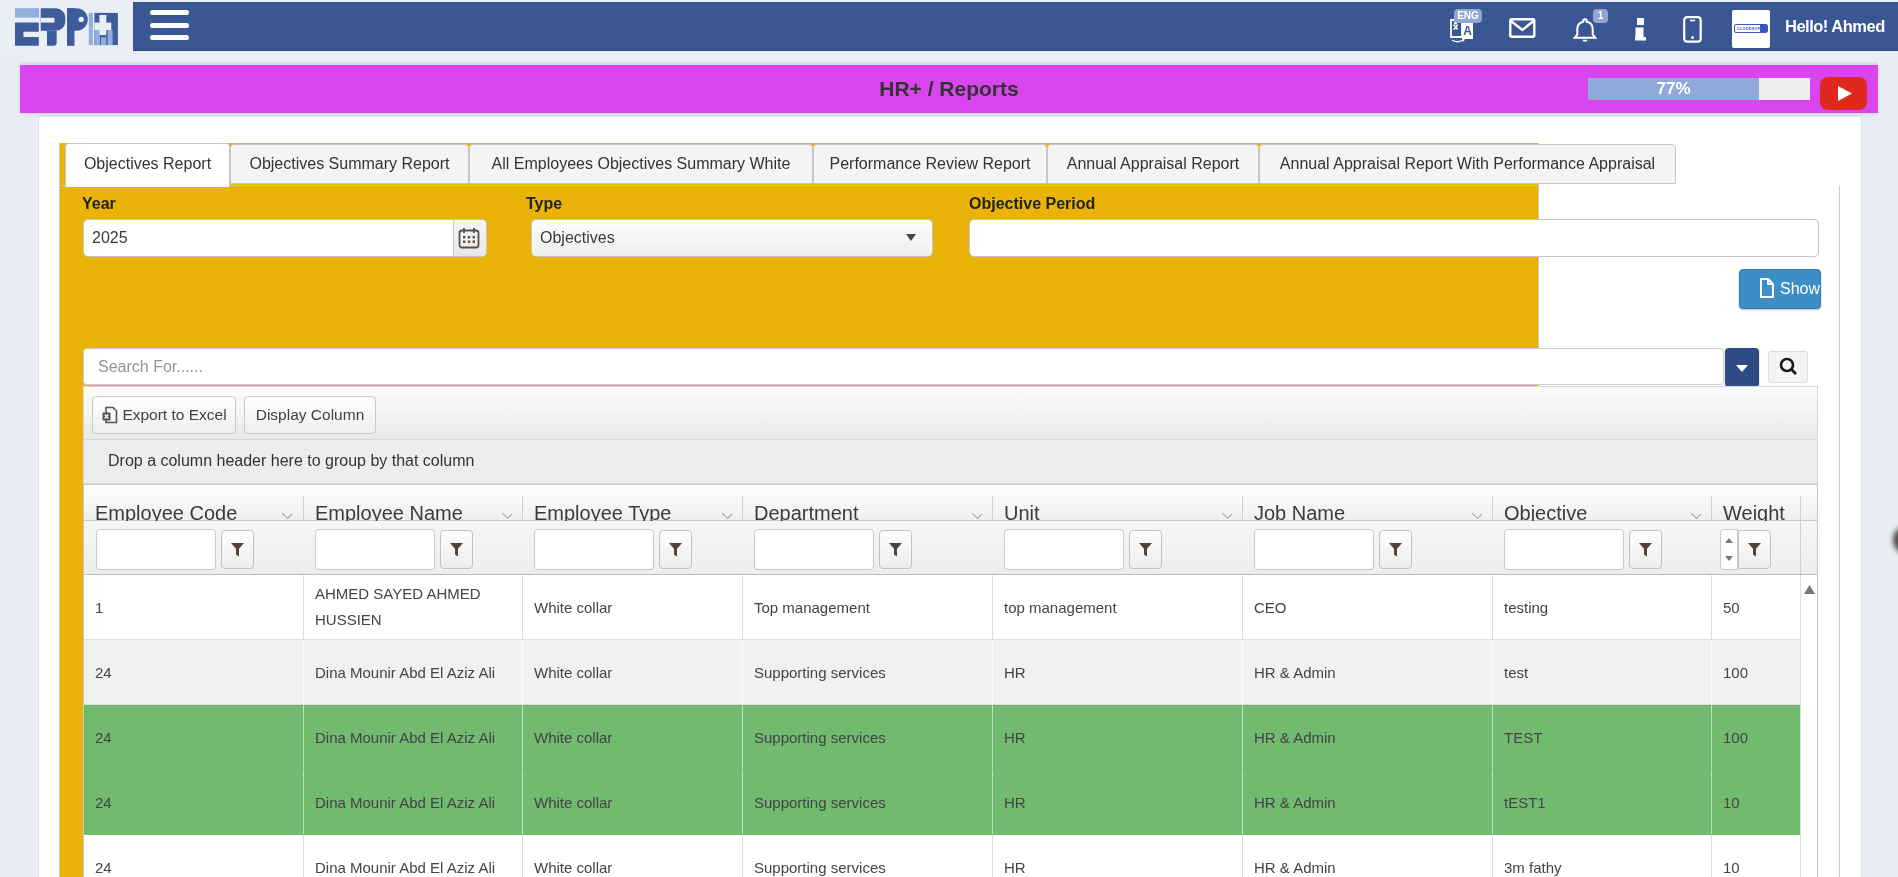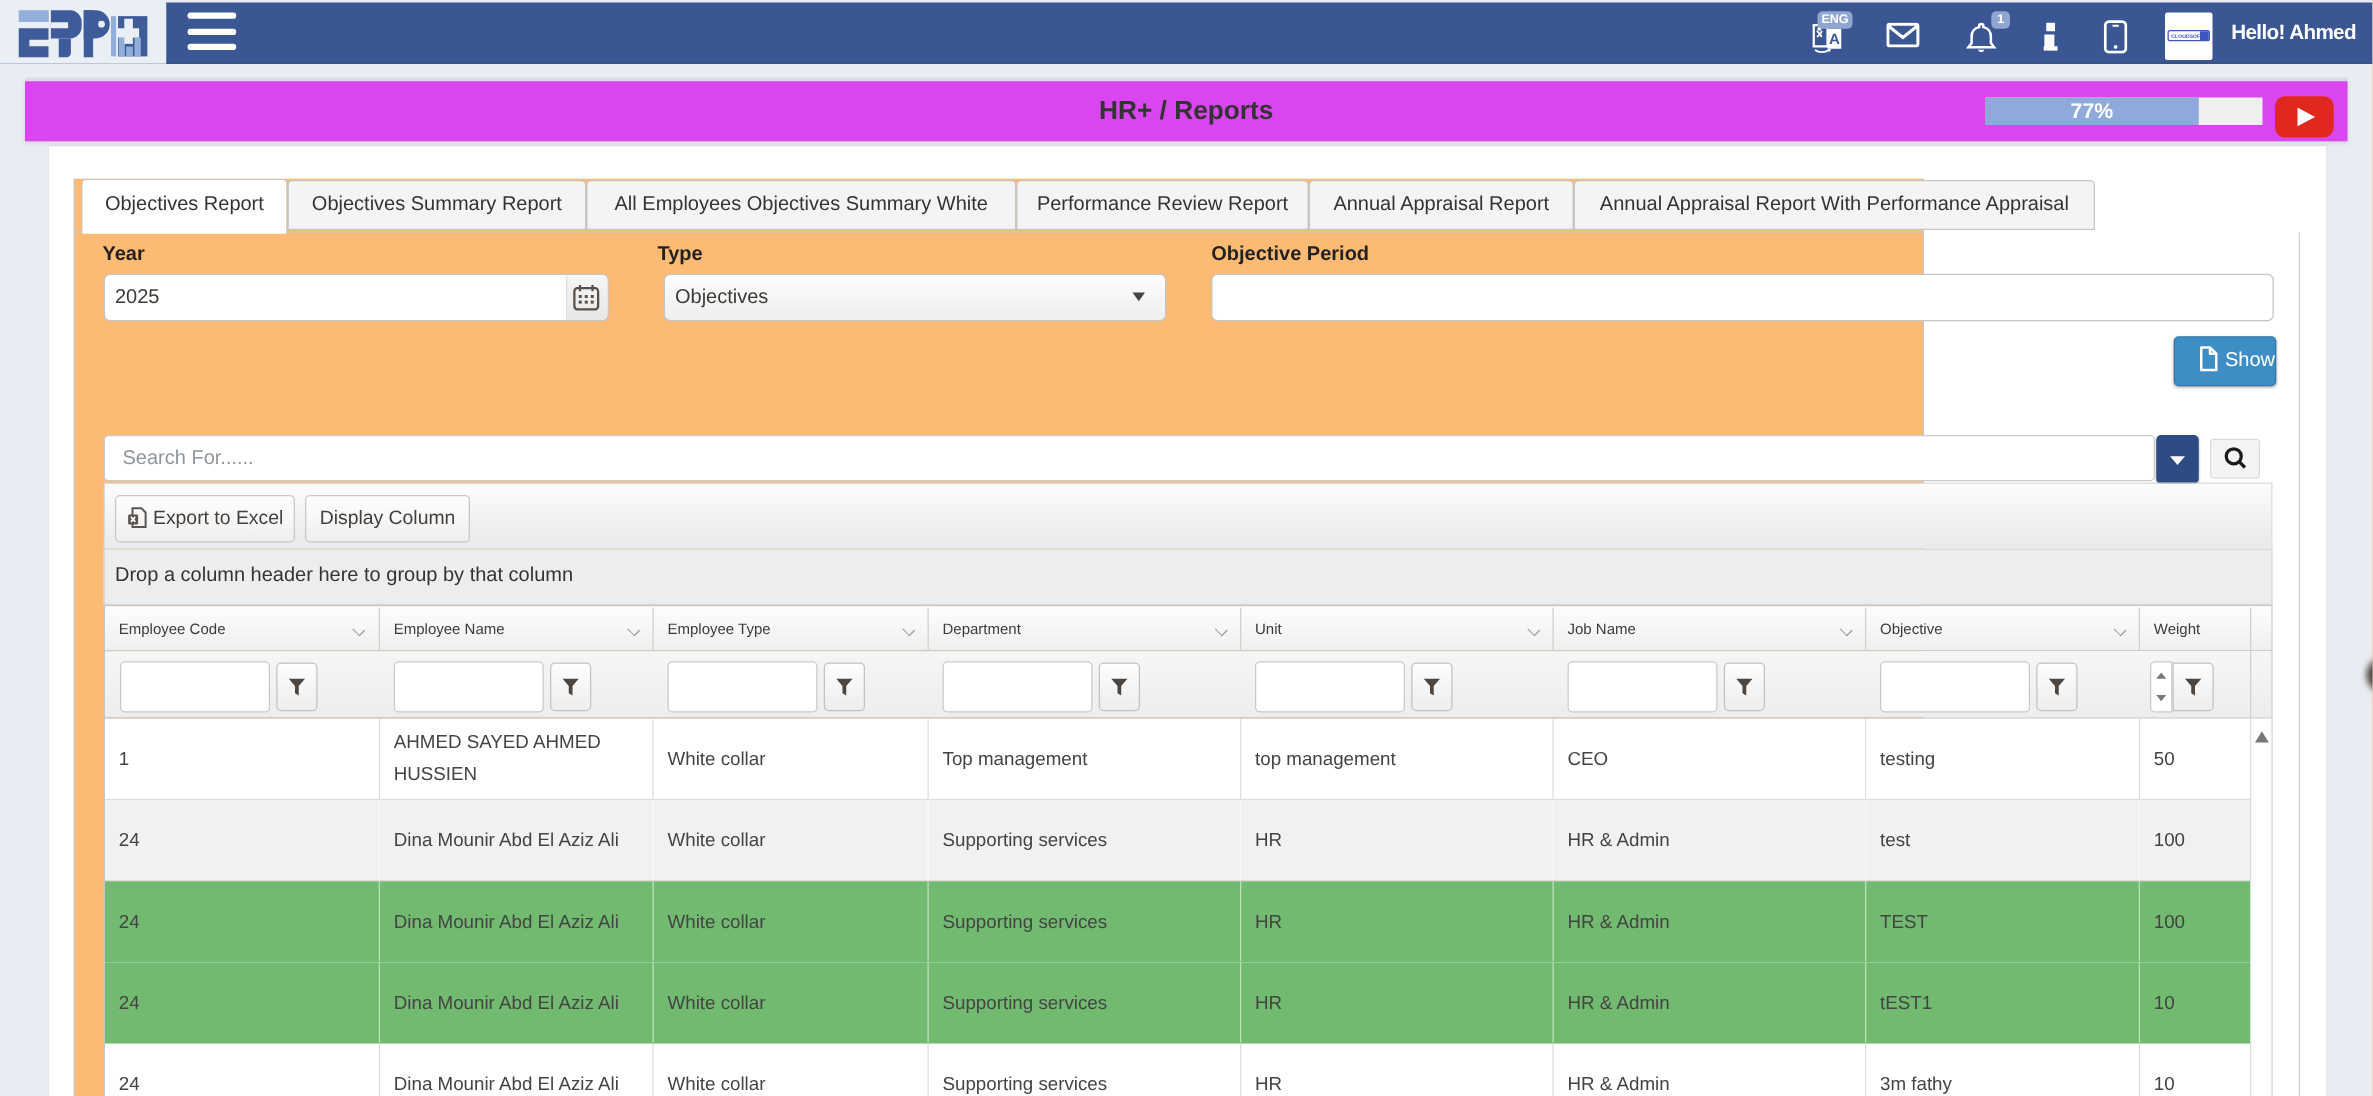--- a/index.html
+++ b/index.html
@@ -19,39 +19,39 @@
 .avatar .pill{position:absolute;left:2px;top:14px;width:34px;height:9px;background:#fff;border:1px solid #3c55c0;border-radius:2px;color:#3c55c0;font-size:4px;font-weight:bold;text-align:left;line-height:7px;letter-spacing:.1px;padding-left:2px}
 .avatar .pill:after{content:"";position:absolute;right:0;top:0;width:7px;height:7px;background:#3c55c0}
 
 .titlebar{position:absolute;left:20px;top:65px;width:1858px;height:48px;background:#d946ef;box-shadow:0 -3px 0 #d9dde3,0 1px 3px rgba(120,130,150,.25)}
 .title{position:absolute;left:0;top:0;width:100%;text-align:center;line-height:48px;font-size:21px;font-weight:bold;color:#333}
 .progress{position:absolute;left:1568px;top:13px;width:222px;height:22px;background:#efefef}
 .progress .fill{position:absolute;left:0;top:0;width:171px;height:22px;background:#8ea9da;color:#fff;font-size:17px;font-weight:bold;text-align:center;line-height:22px}
 .playbtn{position:absolute;left:1800px;top:12px;width:47px;height:33px;background:#e0281e;border-radius:8px}
 
 .card{position:absolute;left:38px;top:116px;width:1824px;height:761px;background:#fff;border:1px solid #dcdfe3;border-bottom:none;box-shadow:0 -2px 0 #dfe3e9;overflow:hidden}
-.panel{position:absolute;left:20px;top:26px;width:1480px;height:735px;background:#fdba74;border:1px solid #c6c6c6;border-top:none;border-bottom:none}
+.panel{position:absolute;left:20px;top:26px;width:1480px;height:735px;background:#eab308;border:1px solid #c6c6c6;border-top:none;border-bottom:none}
 .ctline{position:absolute;left:0;top:42px;width:100%;height:1px;background:#c6c6c6;z-index:1}
 .tab{position:absolute;top:1px;height:40px;background:#f4f4f4;border:1px solid #c6c6c6;border-radius:4px 4px 0 0;font-size:16px;color:#333;text-align:center;line-height:38px;white-space:nowrap}
 .tab.active{background:#fff;border-bottom:none;top:0;height:44px;line-height:40px;z-index:2}
 .lbl{position:absolute;font-size:16px;font-weight:bold;color:#222}
 .inp{position:absolute;height:38px;border:1px solid #c4c4c4;border-radius:5px;background:#fff;font-size:16px;color:#3d3a36;line-height:36px;padding-left:8px}
 
 .showbtn{position:absolute;left:1679px;top:126px;width:82px;height:40px;background:#3e8ec6;border:1px solid #3277a8;border-radius:4px;color:#fff;font-size:16px;line-height:38px;text-align:right;box-shadow:0 1px 2px rgba(0,0,0,.25)}
 .srch{position:absolute;left:23px;top:205px;width:1641px;height:37px;border:1px solid #ccc;border-radius:4px;background:#fff;font-size:16px;color:#8f959b;line-height:35px;padding-left:14px}
 .ddbtn{position:absolute;left:1665px;top:205px;width:34px;height:39px;background:#2e4c83;border-radius:4px;box-shadow:0 1px 2px rgba(0,0,0,.3)}
 .ddbtn:after{content:"";position:absolute;left:11px;top:17px;border-left:6px solid transparent;border-right:6px solid transparent;border-top:7px solid #fff}
 .magbtn{position:absolute;left:1708px;top:208px;width:40px;height:32px;background:#f4f4f4;border:1px solid #dcdcdc;border-radius:3px}
 .toolbar{position:absolute;left:23px;top:243px;width:1735px;height:54px;background:linear-gradient(#fcfcfc,#e9e9e9);border:1px solid #d9d9d9}
 .tbtn{position:absolute;top:9px;height:38px;background:linear-gradient(#fefefe,#efefef);border:1px solid #c8c8c8;border-radius:4px;font-size:15.5px;color:#443f3b;line-height:36px;text-align:center}
-.groupbar{position:absolute;left:23px;top:297px;width:1735px;height:44px;background:#ecedef;border:1px solid #d9d9d9;border-top:none;font-size:16px;color:#333;line-height:42px;padding-left:8px}
+.groupbar{position:absolute;left:23px;top:297px;width:1735px;height:44px;background:#ecedef;border:1px solid #d9d9d9;border-top:none;font-size:16px;color:#333;line-height:42px;padding-left:24px}
 
 .grid{position:absolute;left:23px;top:341px;width:1735px;height:394px;border:1px solid #c6c6c6;border-bottom:none}
 .ghead{position:absolute;left:0;top:0;width:1733px;height:36px;background:linear-gradient(#fdfdfd,#eef0f0);border-bottom:1px solid #ccc}
-.gcell{position:absolute;top:1px;height:36px;font-size:12px;color:#3b3b3b;line-height:35px;padding-left:11px;border-left:1px solid #d0d0d0}
+.gcell{position:absolute;top:11px;height:36px;font-size:20px;color:#3b3b3b;line-height:35px;padding-left:11px;border-left:1px solid #d0d0d0}
 .gcell.first{border-left:none}
 .chev{position:absolute;top:14px;width:9px;height:9px}
 .chev:after{content:"";position:absolute;left:0;top:0;width:7px;height:7px;border-right:1.5px solid #999;border-bottom:1.5px solid #999;transform:rotate(45deg) scale(1,.8)}
 .frow{position:absolute;left:0;top:36px;width:1733px;height:54px;background:linear-gradient(#f6f6f6,#ededed);border-bottom:1px solid #bdbdbd}
 .finp{position:absolute;top:8px;width:120px;height:41px;background:#fff;border:1px solid #c9c9c9;border-radius:4px}
 .fbtn{position:absolute;top:9px;width:33px;height:39px;background:linear-gradient(#fdfdfd,#ededed);border:1px solid #c2c2c2;border-radius:4px}
 .rows{position:absolute;left:0;top:90px;width:1733px;height:306px;background:#fff}
 .drow{position:absolute;left:0;width:1716px;height:65px;border-bottom:1px solid #ddd}
 .dcell{position:absolute;top:0;height:100%;font-size:15px;color:#444;display:flex;align-items:center;padding-left:11px;border-left:1px solid #ddd}
 .dcell.first{border-left:none}

